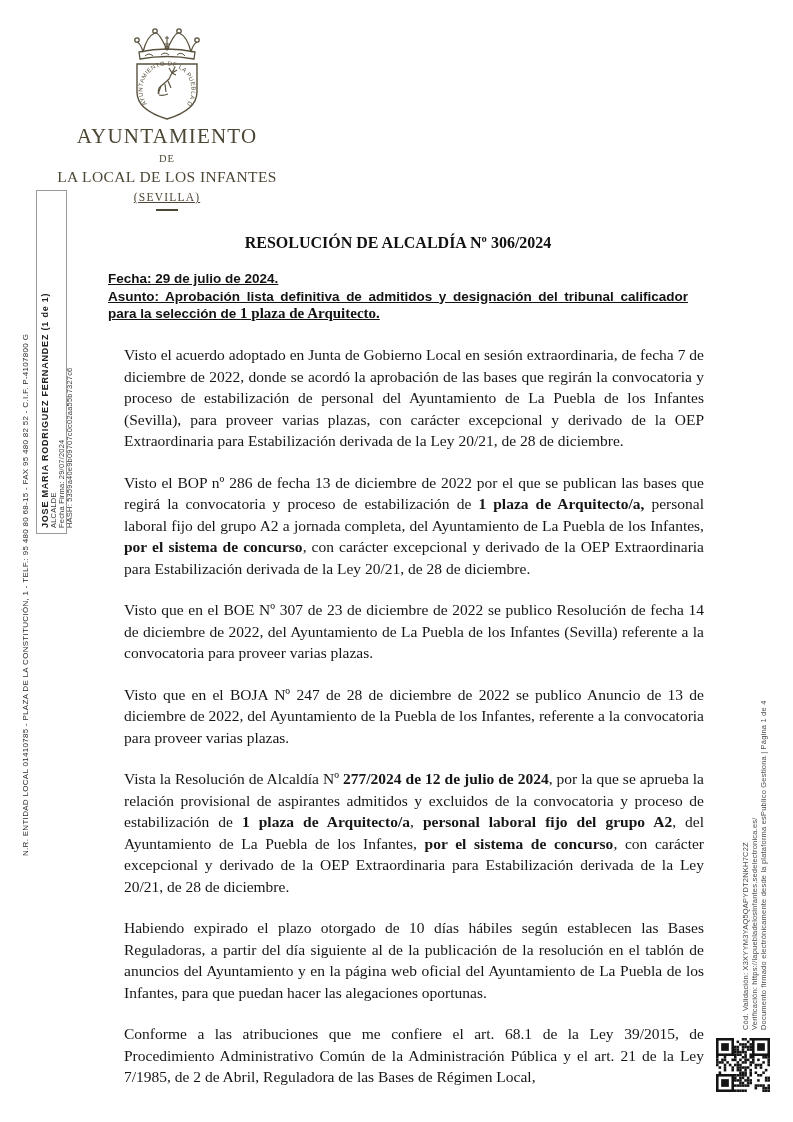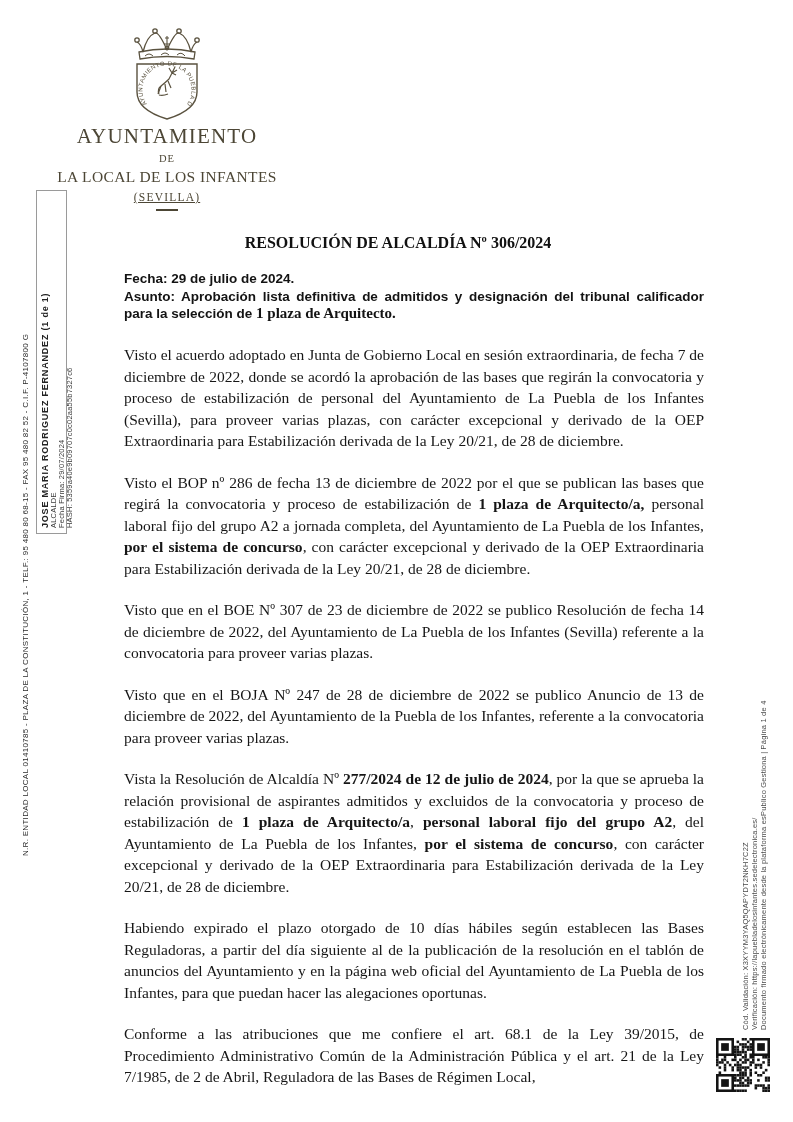--- a/index.html
+++ b/index.html
@@ -11,23 +11,23 @@
   .crest{display:block;margin:0 auto;}
   .org1{font-size:21px;letter-spacing:1.2px;font-weight:500;}
   .org2{font-size:10.5px;letter-spacing:1px;margin-top:4px;}
   .org3{font-size:15.5px;letter-spacing:.4px;margin-top:4px;}
   .org4{font-size:11.5px;letter-spacing:1.2px;margin-top:5px;text-decoration:underline;}
   .orgline{width:22px;height:0;border-top:2px solid #4c4635;margin:6px auto 0;}
 
   
   .title{position:absolute;left:108px;top:234px;width:580px;text-align:center;
          font-weight:bold;font-size:16px;color:#111;}
-  .meta{position:absolute;left:124px;top:270px;width:580px;text-align:justify;
+  .meta{position:absolute;left:108px;top:270px;width:580px;text-align:justify;
         font-family:"Liberation Sans",sans-serif;font-weight:bold;font-size:13.5px;
-        line-height:17.5px;color:#131313;}
+        line-height:17.5px;color:#131313;text-decoration:underline;}
   .meta .serif-bold{font-family:"Liberation Serif",serif;font-size:15px;}
   .bodytext{position:absolute;left:124px;top:344px;width:580px;font-size:15.5px;
             line-height:21.5px;text-align:justify;color:#161616;}
   .bodytext p{margin:0 0 20px 0;}
   .bodytext .b{font-weight:bold;}
 
   
   .vrot{position:absolute;transform-origin:0 0;transform:rotate(-90deg);white-space:nowrap;
         font-family:"Liberation Sans",sans-serif;}
   .entity{left:21px;top:856px;font-size:8px;letter-spacing:.3px;color:#2a2a2a;}

